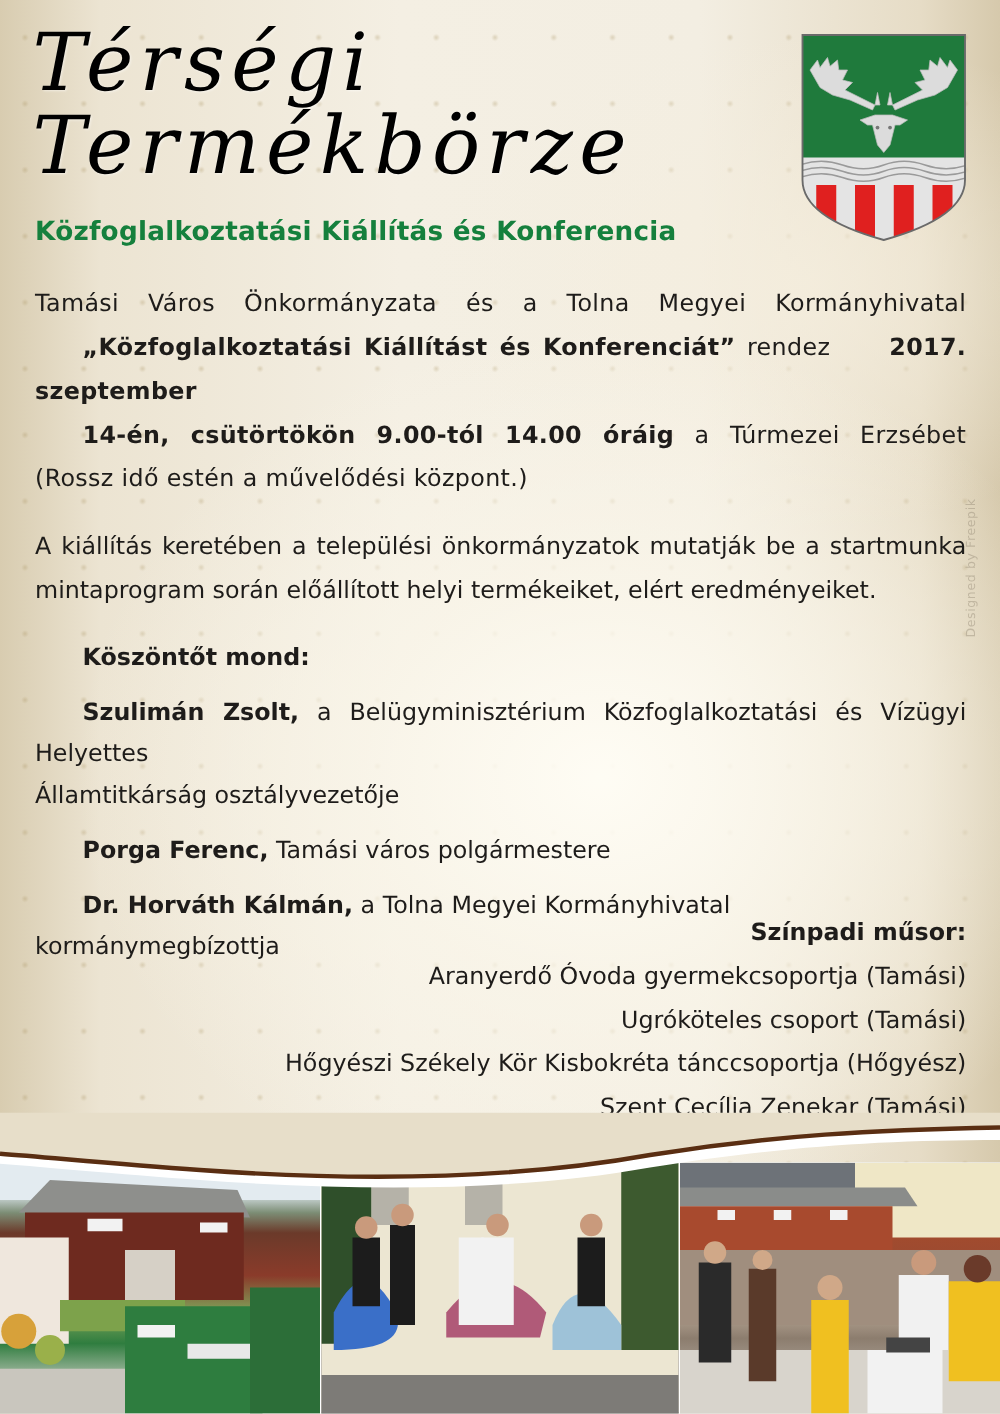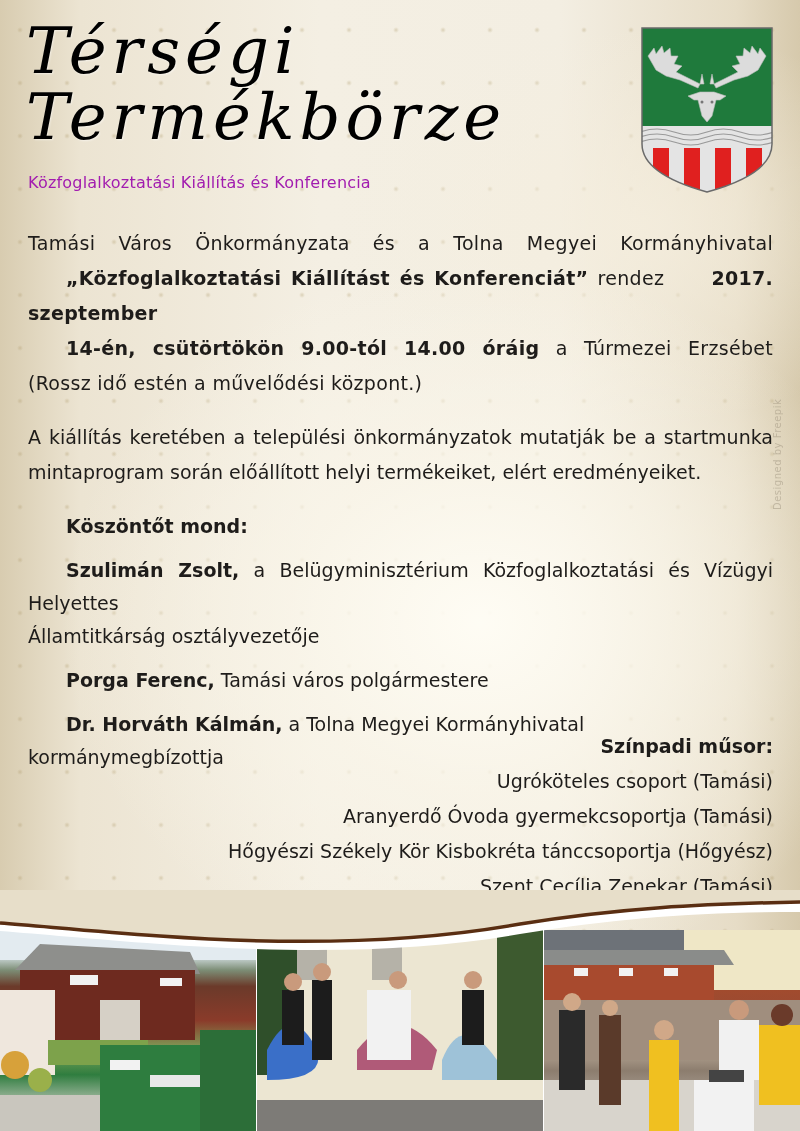--- a/index.html
+++ b/index.html
@@ -27,22 +27,22 @@
     color: #000000;
     font-size: 64px; line-height: 66px;
     letter-spacing: 5px;
     font-weight: normal;
     font-style: italic;
     text-shadow: 1px 1px 2px rgba(255,255,255,0.5);
   }
   .title .line2 { display: block; }
   .subtitle {
     position: absolute; left: 28px; top: 173px;
-    color: #a21caf; font-weight: normal;
-    font-size: 16px; letter-spacing: 0.2px;
+    color: #15803d; font-weight: bold;
+    font-size: 21px; letter-spacing: 0.2px;
   }
 
   
   .crest { position: absolute; left: 640px; top: 26px; width: 134px; height: 168px; }
 
   
   .body-text {
     position: absolute; left: 28px; width: 745px;
     font-size: 19px; line-height: 35px;
     color: #1e1c1a;
@@ -140,22 +140,22 @@
     <div class="row">
       <span class="b">Porga Ferenc,</span><span> Tamási város polgármestere</span>
     </div>
     <div class="row">
       <span class="b">Dr. Horváth Kálmán,</span><span> a Tolna Megyei Kormányhivatal kormánymegbízottja</span>
     </div>
   </div>
 
   <div class="body-text stage">
     <div class="row b">Színpadi műsor:</div>
+    <div class="row">Aranyerdő Óvoda gyermekcsoportja (Tamási)</div>
     <div class="row">Ugróköteles csoport (Tamási)</div>
-    <div class="row">Aranyerdő Óvoda gyermekcsoportja (Tamási)</div>
     <div class="row">Hőgyészi Székely Kör Kisbokréta tánccsoportja (Hőgyész)</div>
     <div class="row">Szent Cecília Zenekar (Tamási)</div>
   </div>
 
   <div class="watermark">Designed by Freepik</div>
 
   <div class="photos">
     <div class="photo ph1">
       <svg width="256" height="201" viewBox="0 0 256 201">
         <rect x="0" y="0" width="256" height="30" fill="#e3ebf0"></rect>

